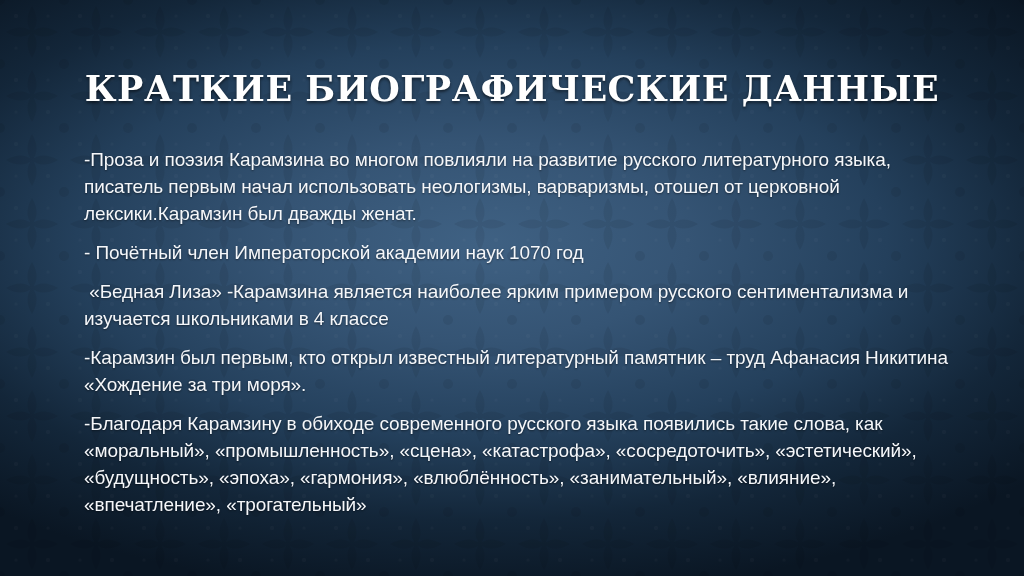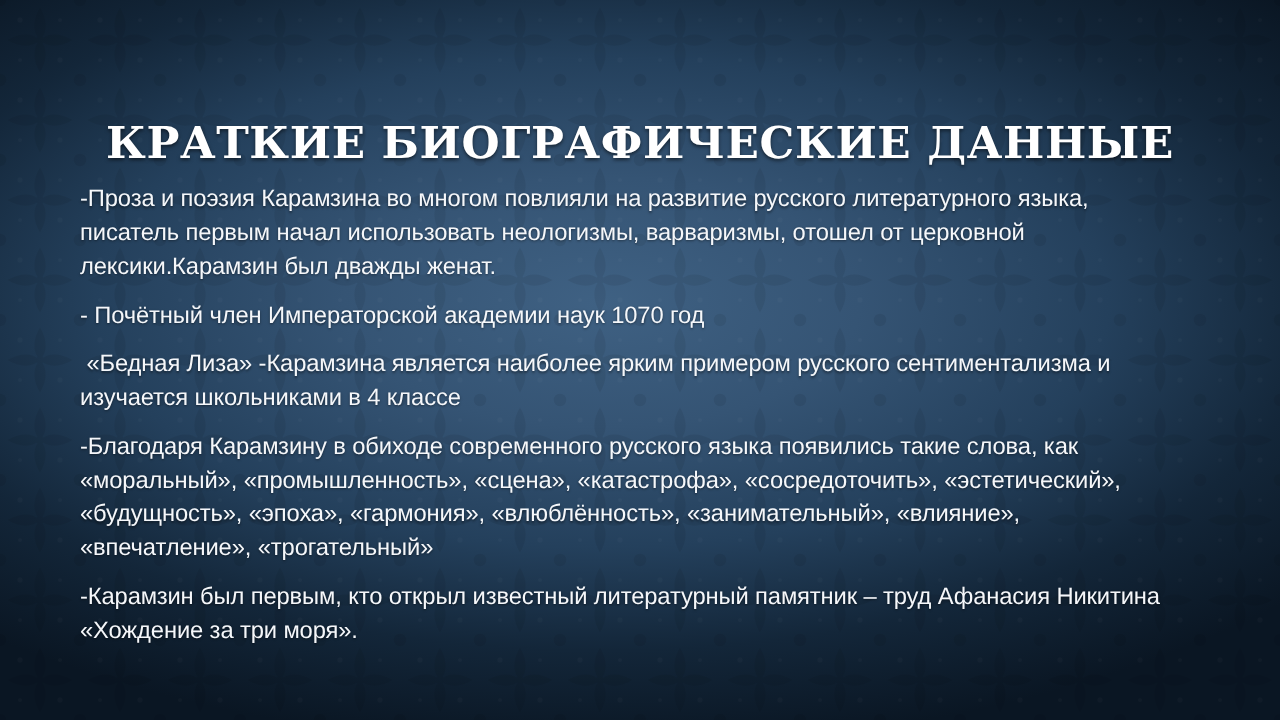--- a/index.html
+++ b/index.html
@@ -28,35 +28,35 @@
     pointer-events: none;
   }
   .content {
     position: absolute;
     inset: 0;
     z-index: 2;
   }
   .slide-title {
     margin: 0;
     position: absolute;
-    top: 94px;
+    top: 68px;
     left: 0;
     width: 100%;
     text-align: center;
     font-family: "DejaVu Serif", "Liberation Serif", serif;
     font-weight: bold;
     font-size: 35px;
     letter-spacing: 0.5px;
     color: #ffffff;
     text-shadow: 0 2px 3px rgba(0,0,0,0.55);
   }
   .body-text {
     position: absolute;
     top: 146px;
-    left: 64px;
+    left: 84px;
     width: 868px;
   }
   .body-text p {
     margin: 0 0 12px 0;
     font-size: 19px;
     line-height: 27px;
     color: #f5f7fa;
     white-space: pre-wrap;
     text-shadow: 0 1px 2px rgba(0,0,0,0.45);
     letter-spacing: -0.1px;
@@ -93,18 +93,18 @@
   </svg>
 
   <div class="content">
 
     <h1 class="slide-title">КРАТКИЕ БИОГРАФИЧЕСКИЕ ДАННЫЕ</h1>
 
     <div class="body-text">
       <p>-Проза и поэзия Карамзина во многом повлияли на развитие русского литературного языка, писатель первым начал использовать неологизмы, варваризмы, отошел от церковной лексики.Карамзин был дважды женат.</p>
       <p>- Почётный член Императорской академии наук 1070 год</p>
       <p> «Бедная Лиза» -Карамзина является наиболее ярким примером русского сентиментализма и изучается школьниками в 4 классе</p>
+      <p>-Карамзин был первым, кто открыл известный литературный памятник – труд Афанасия Никитина «Хождение за три моря».</p>
       <p>-Благодаря Карамзину в обиходе современного русского языка появились такие слова, как «моральный», «промышленность», «сцена», «катастрофа», «сосредоточить», «эстетический», «будущность», «эпоха», «гармония», «влюблённость», «занимательный», «влияние», «впечатление», «трогательный»</p>
-      <p>-Карамзин был первым, кто открыл известный литературный памятник – труд Афанасия Никитина «Хождение за три моря».</p>
     </div>
 
   </div>
 </div>
 
 </body></html>

